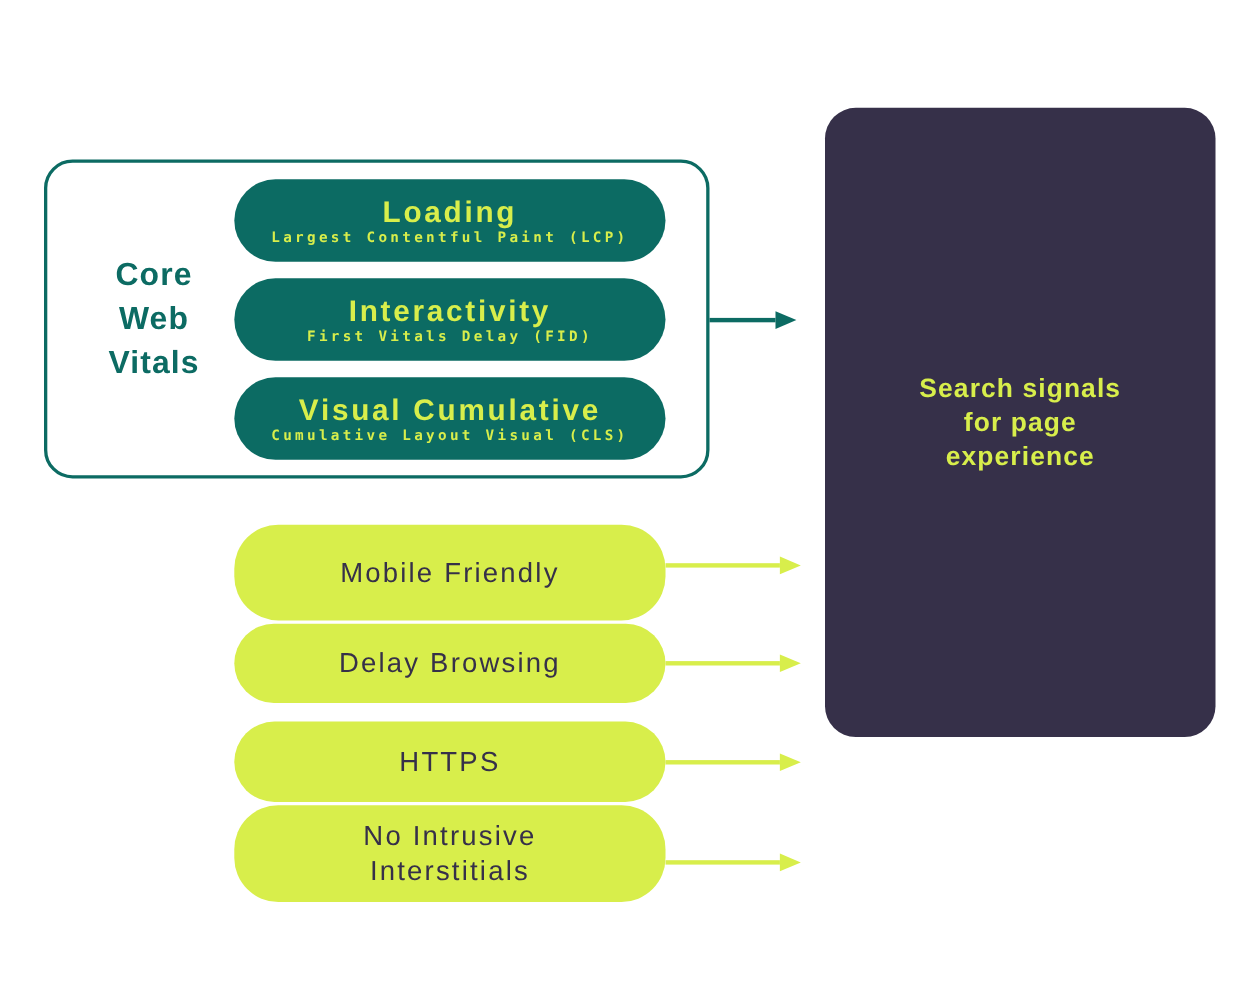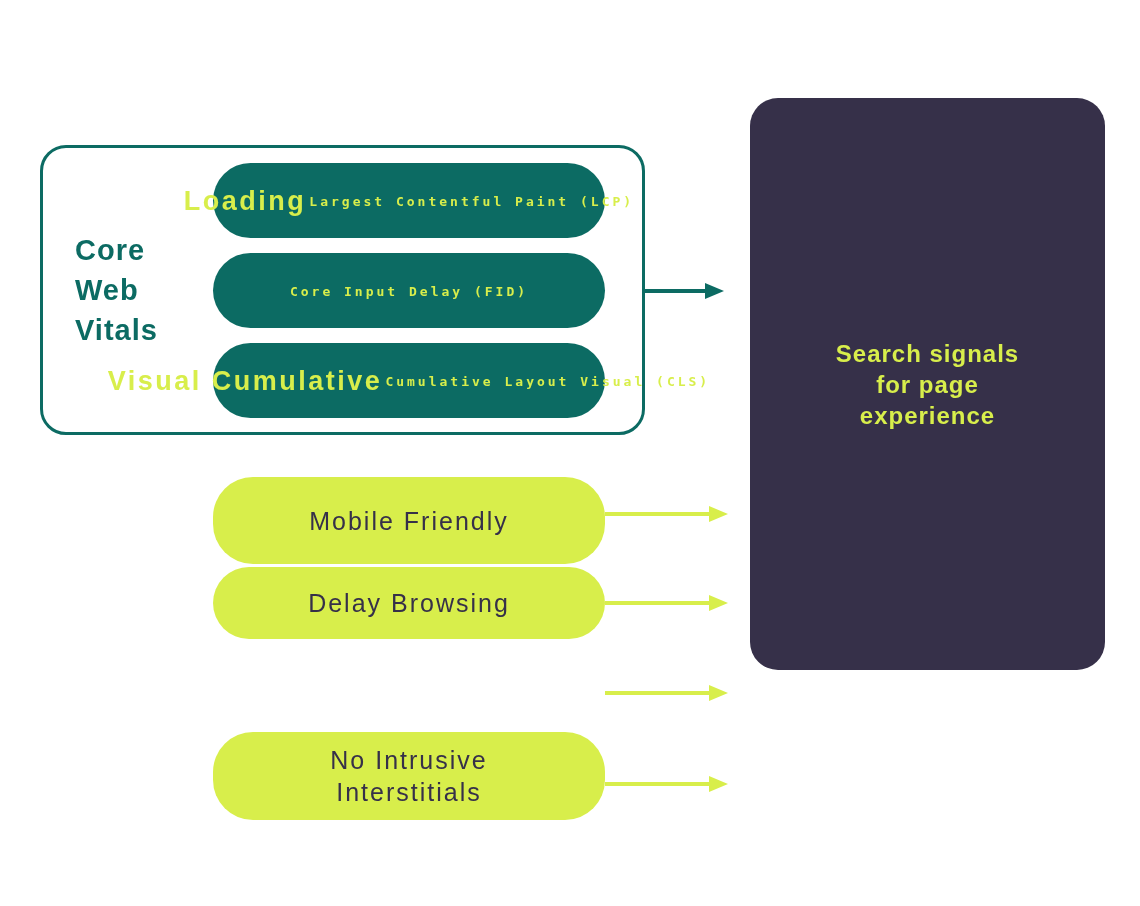--- a/index.html
+++ b/index.html
@@ -27,34 +27,35 @@
     width: 605px; height: 290px;
     border: 3px solid var(--teal);
     border-radius: 26px;
     background: #ffffff;
   }
   .cwv-label {
     position: absolute;
     left: 32px; top: 0; bottom: 0;
     width: 130px;
     display: flex; align-items: center; justify-content: center;
+    text-align: center;
     color: var(--teal);
     font-size: 29px; font-weight: 700;
     letter-spacing: 1px; line-height: 40px;
   }
   .cwv-pills {
     position: absolute;
     left: 170px; top: 15px;
     display: flex; flex-direction: column; gap: 15px;
   }
   .pill-teal {
     width: 392px; height: 75px;
     background: var(--teal);
     border-radius: 40px;
-    display: flex; flex-direction: row;
+    display: flex; flex-direction: column;
     align-items: center; justify-content: center;
     gap: 3px; padding-top: 2px;
   }
   .pill-teal .pill-title {
     color: var(--lime);
     font-size: 27px; font-weight: 600;
     letter-spacing: 2.5px; line-height: 1;
     white-space: nowrap;
   }
   .pill-teal .pill-subtitle {
@@ -127,39 +128,43 @@
 <div class="canvas">
 
   <div class="cwv-box">
     <div class="cwv-label">Core Web Vitals</div>
     <div class="cwv-pills">
       <div class="pill-teal">
         <div class="pill-title">Loading</div>
         <div class="pill-subtitle">Largest Contentful Paint (LCP)</div>
       </div>
       <div class="pill-teal">
-        <div class="pill-subtitle">Core Input Delay (FID)</div>
+        <div class="pill-title">Interactivity</div>
+        <div class="pill-subtitle">First Vitals Delay (FID)</div>
       </div>
       <div class="pill-teal">
         <div class="pill-title">Visual Cumulative</div>
         <div class="pill-subtitle">Cumulative Layout Visual (CLS)</div>
       </div>
     </div>
   </div>
 
   <div class="arrow arrow-teal">
     <div class="shaft"></div>
     <div class="head"></div>
   </div>
 
   <div class="pill-lime" id="pill-mobile">
     <div class="pill-label">Mobile Friendly</div>
   </div>
   <div class="pill-lime" id="pill-safe">
     <div class="pill-label">Delay Browsing</div>
+  </div>
+  <div class="pill-lime" id="pill-https">
+    <div class="pill-label">HTTPS</div>
   </div>
   <div class="pill-lime" id="pill-interstitials">
     <div class="pill-label">No Intrusive Interstitials</div>
   </div>
 
   <div class="arrow arrow-lime" id="arrow-mobile">
     <div class="shaft"></div>
     <div class="head"></div>
   </div>
   <div class="arrow arrow-lime" id="arrow-safe">

